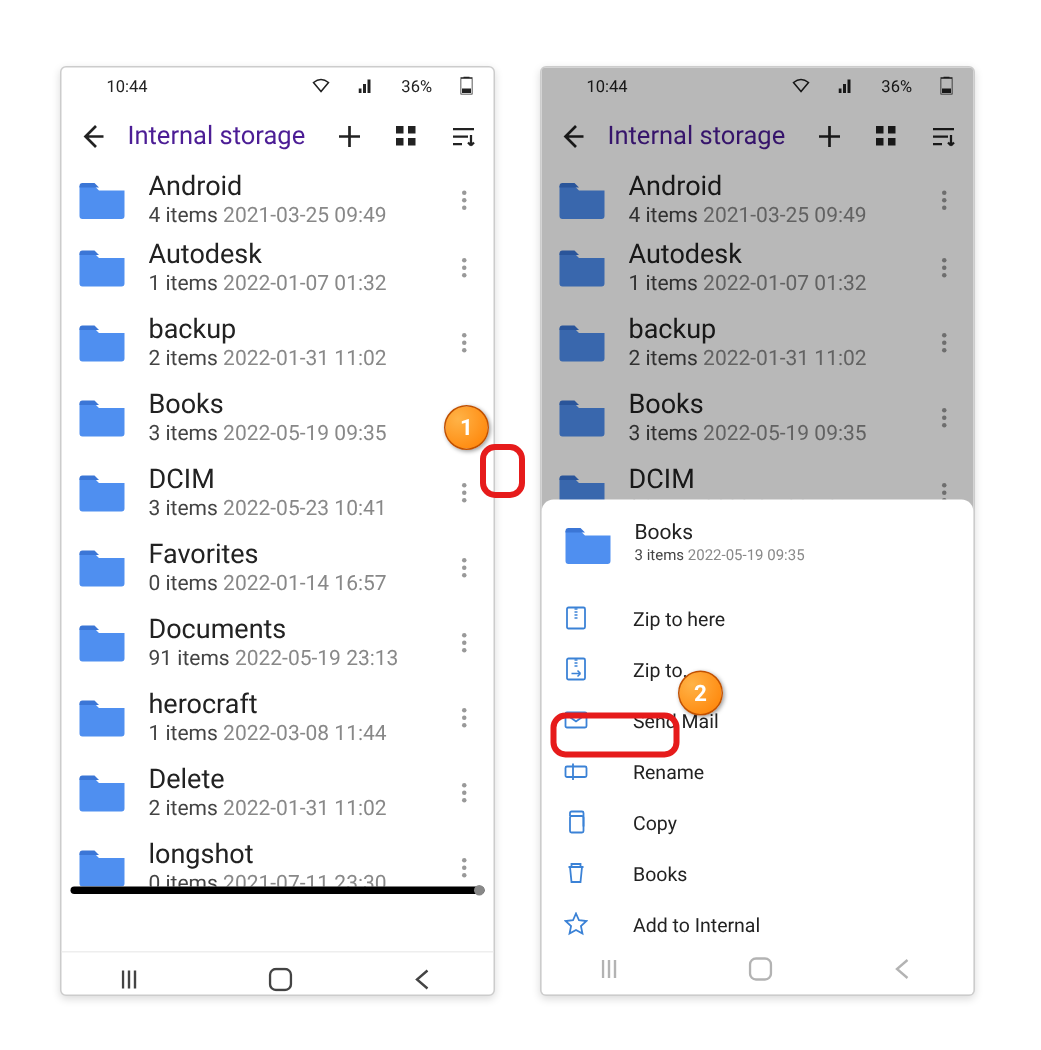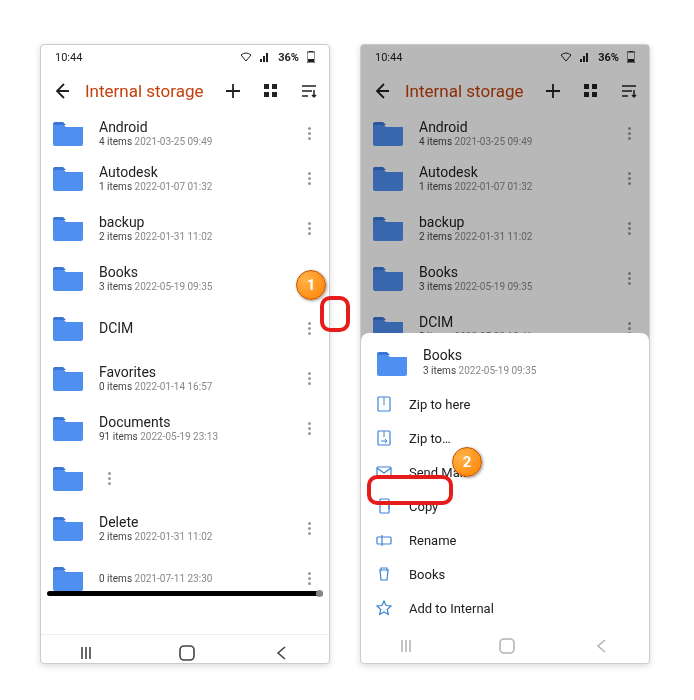--- a/index.html
+++ b/index.html
@@ -1,49 +1,49 @@
 <!DOCTYPE html>
 <html><head>
 <meta charset="utf-8">
 <style>
 * { margin: 0; padding: 0; box-sizing: border-box; }
 body { background: #fff; font-family: -apple-system, Roboto, Arial, sans-serif; width: 694px; height: 700px; position: relative; }
 .phone { position: absolute; width: 290px; height: 620px; background: #fff; border: 1px solid #ccc; border-radius: 4px; overflow: hidden; }
 .phone1 { left: 40px; top: 44px; box-shadow: 0 2px 6px rgba(0,0,0,.15); }
 .phone2 { left: 360px; top: 44px; box-shadow: 0 2px 6px rgba(0,0,0,.15); }
-.statusbar { height: 24px; display: flex; justify-content: space-between; align-items: center; padding: 0 14px; font-size: 11px; color: #222; }
-.statusbar .right { display: flex; align-items: center; gap: 8px; font-weight: bold; }
+.statusbar { height: 24px; display: flex; justify-content: space-between; align-items: center; padding: 0 14px; font-size: 11px; color: #222; margin-left: 16px; }
+.statusbar .right { display: flex; align-items: center; gap: 19px; }
 .toolbar { height: 44px; display: flex; align-items: center; padding: 0 10px; gap: 14px; }
-.toolbar .title { flex: 1; font-size: 17px; color: #c2410c; font-weight: 400; }
+.toolbar .title { flex: 1; font-size: 17px; color: #4c1d95; font-weight: 400; }
 .toolbar .ic { width: 20px; height: 20px; display: flex; align-items: center; justify-content: center; color: #222; }
 .toolbar .right { display: flex; gap: 18px; }
 .list { height: 478px; overflow: hidden; position: relative; }
 .row { display: flex; align-items: center; height: 50px; padding: 0 10px; }
 .row.first { height: 40px; }
 .folder-ic { width: 34px; height: 28px; margin-right: 14px; flex-shrink: 0; }
 .row-txt { flex: 1; min-width: 0; }
-.row-name { font-size: 14px; color: #222; line-height: 1.2; }
-.row-meta { font-size: 10px; color: #888; margin-top: 1px; }
+.row-name { font-size: 18px; color: #222; line-height: 1.2; }
+.row-meta { font-size: 14px; color: #888; margin-top: 1px; }
 .row-meta .cnt { color: #444; }
 .more { width: 20px; display: flex; flex-direction: column; align-items: center; gap: 2px; }
 .more span { width: 3px; height: 3px; background: #999; border-radius: 50%; }
 .navbar { height: 36px; border-top: 1px solid #eee; display: flex; justify-content: space-around; align-items: center; margin-top: 38px; }
 .scroll-ind { height: 5px; background: #000; margin: 0 6px 0 6px; border-radius: 3px; position: relative; }
 .scroll-ind::after { content: ""; position: absolute; right: 0; top: -1px; width: 7px; height: 7px; background: #888; border-radius: 50%; }
 
 
 .dim { position: absolute; inset: 0; background: rgba(0,0,0,.28); }
 .sheet { position: absolute; left: 0; right: 0; bottom: 0; background: #fff; border-top-left-radius: 8px; border-top-right-radius: 8px; padding-top: 6px; }
 .sheet .hdr { display: flex; align-items: flex-start; padding: 8px 14px 10px; }
 .sheet .hdr .folder-ic { margin-top: 2px; }
 .sheet .hdr-txt { flex: 1; }
 .sheet .hdr-name { font-size: 14px; color: #222; font-weight: 400; }
 .sheet .hdr-meta { font-size: 10px; color: #888; margin-top: 2px; }
 .sheet .hdr-meta .cnt { color: #444; }
-.menu-item { display: flex; align-items: center; height: 34px; padding: 0 14px; gap: 16px; font-size: 13px; color: #222; }
+.menu-item { display: flex; align-items: flex-end; height: 34px; padding: 0 14px; gap: 29px; font-size: 13px; color: #222; }
 .menu-ic { width: 18px; height: 18px; display: flex; align-items: center; justify-content: center; color: #3b82d6; }
 .sheet .navbar2 { height: 34px; display: flex; justify-content: space-around; align-items: center; opacity: .4; margin-top: 4px; }
 
 
 .callout { position: absolute; width: 30px; height: 30px; border-radius: 50%; background: radial-gradient(circle at 30% 30%, #ffb347, #ff7f00); border: 1px solid #c05000; display: flex; align-items: center; justify-content: center; color: #fff; font-weight: bold; font-size: 15px; box-shadow: 1px 1px 3px rgba(0,0,0,.4); }
 .redbox { position: absolute; border: 4px solid #e61b1b; border-radius: 10px; }
 
 svg { display: block; }
 </style>
 </head>
@@ -156,20 +156,21 @@
           <span></span>
         </div>
       </div>
       <div class="row">
         <svg class="folder-ic" viewBox="0 0 34 28">
           <path d="M2 5 h10 l3 3 h17 v17 a2 2 0 0 1 -2 2 H4 a2 2 0 0 1 -2 -2 Z" fill="#4f8ff0"></path>
           <path d="M2 5 a2 2 0 0 1 2 -2 h8 l3 3 H2 Z" fill="#3b76d6"></path>
         </svg>
         <div class="row-txt">
           <div class="row-name">DCIM</div>
+          <div class="row-meta"><span class="cnt">3 items</span>&nbsp;2022-05-23 10:41</div>
         </div>
         <div class="more">
           <span></span>
           <span></span>
           <span></span>
         </div>
       </div>
       <div class="row">
         <svg class="folder-ic" viewBox="0 0 34 28">
           <path d="M2 5 h10 l3 3 h17 v17 a2 2 0 0 1 -2 2 H4 a2 2 0 0 1 -2 -2 Z" fill="#4f8ff0"></path>
@@ -198,20 +199,24 @@
           <span></span>
           <span></span>
           <span></span>
         </div>
       </div>
       <div class="row">
         <svg class="folder-ic" viewBox="0 0 34 28">
           <path d="M2 5 h10 l3 3 h17 v17 a2 2 0 0 1 -2 2 H4 a2 2 0 0 1 -2 -2 Z" fill="#4f8ff0"></path>
           <path d="M2 5 a2 2 0 0 1 2 -2 h8 l3 3 H2 Z" fill="#3b76d6"></path>
         </svg>
+        <div class="row-txt">
+          <div class="row-name">herocraft</div>
+          <div class="row-meta"><span class="cnt">1 items</span>&nbsp;2022-03-08 11:44</div>
+        </div>
         <div class="more">
           <span></span>
           <span></span>
           <span></span>
         </div>
       </div>
       <div class="row">
         <svg class="folder-ic" viewBox="0 0 34 28">
           <path d="M2 5 h10 l3 3 h17 v17 a2 2 0 0 1 -2 2 H4 a2 2 0 0 1 -2 -2 Z" fill="#4f8ff0"></path>
           <path d="M2 5 a2 2 0 0 1 2 -2 h8 l3 3 H2 Z" fill="#3b76d6"></path>
@@ -225,20 +230,21 @@
           <span></span>
           <span></span>
         </div>
       </div>
       <div class="row">
         <svg class="folder-ic" viewBox="0 0 34 28">
           <path d="M2 5 h10 l3 3 h17 v17 a2 2 0 0 1 -2 2 H4 a2 2 0 0 1 -2 -2 Z" fill="#4f8ff0"></path>
           <path d="M2 5 a2 2 0 0 1 2 -2 h8 l3 3 H2 Z" fill="#3b76d6"></path>
         </svg>
         <div class="row-txt">
+          <div class="row-name">longshot</div>
           <div class="row-meta"><span class="cnt">0 items</span>&nbsp;2021-07-11 23:30</div>
         </div>
         <div class="more">
           <span></span>
           <span></span>
           <span></span>
         </div>
       </div>
     </div>
   <div class="scroll-ind"></div>
@@ -421,34 +427,34 @@
             <svg width="16" height="16" viewBox="0 0 16 16">
               <rect x="1" y="3" width="14" height="10" rx="1" fill="none" stroke="#3b82d6" stroke-width="1.2"></rect>
               <path d="M1 4l7 5 7-5" fill="none" stroke="#3b82d6" stroke-width="1.2"></path>
             </svg>
           </span>
           <span>Send Mail</span>
         </div>
         <div class="menu-item">
           <span class="menu-ic">
             <svg width="16" height="16" viewBox="0 0 16 16">
+              <rect x="1" y="5" width="14" height="7" rx="1" fill="none" stroke="#3b82d6" stroke-width="1.2"></rect>
+              <path d="M6 3v11" stroke="#3b82d6" stroke-width="1.2"></path>
+            </svg>
+          </span>
+          <span>Rename</span>
+        </div>
+        <div class="menu-item">
+          <span class="menu-ic">
+            <svg width="16" height="16" viewBox="0 0 16 16">
               <rect x="4" y="4" width="9" height="11" rx="1" fill="none" stroke="#3b82d6" stroke-width="1.2"></rect>
               <path d="M4 4V2a1 1 0 0 1 1-1h7a1 1 0 0 1 1 1v9" fill="none" stroke="#3b82d6" stroke-width="1.2"></path>
             </svg>
           </span>
           <span>Copy</span>
-        </div>
-        <div class="menu-item">
-          <span class="menu-ic">
-            <svg width="16" height="16" viewBox="0 0 16 16">
-              <rect x="1" y="5" width="14" height="7" rx="1" fill="none" stroke="#3b82d6" stroke-width="1.2"></rect>
-              <path d="M6 3v11" stroke="#3b82d6" stroke-width="1.2"></path>
-            </svg>
-          </span>
-          <span>Rename</span>
         </div>
         <div class="menu-item">
           <span class="menu-ic">
             <svg width="16" height="16" viewBox="0 0 16 16">
               <path d="M3 4h10M5 4V2h6v2M4 4l1 10h6l1-10" fill="none" stroke="#3b82d6" stroke-width="1.2"></path>
             </svg>
           </span>
           <span>Books</span>
         </div>
         <div class="menu-item">

